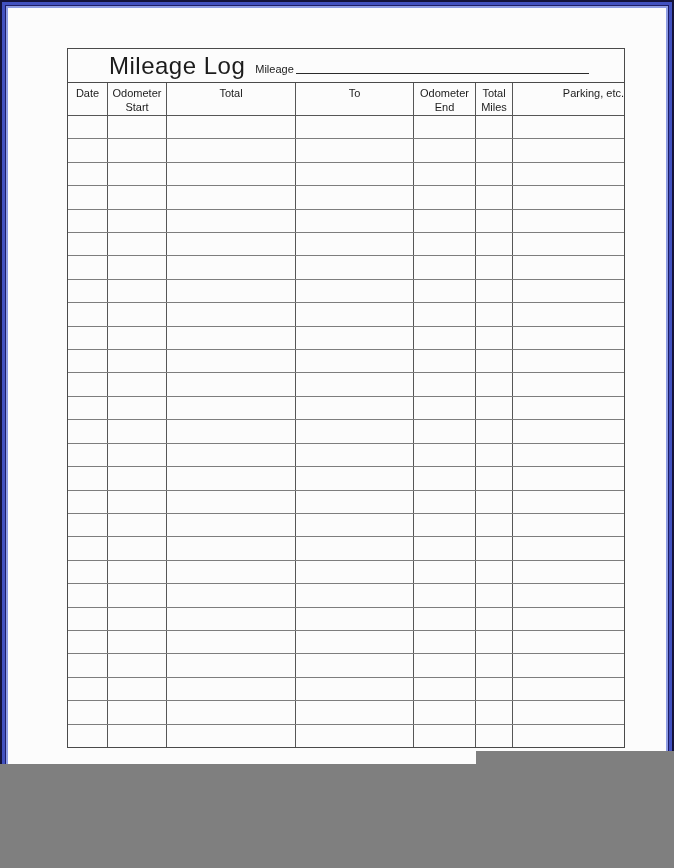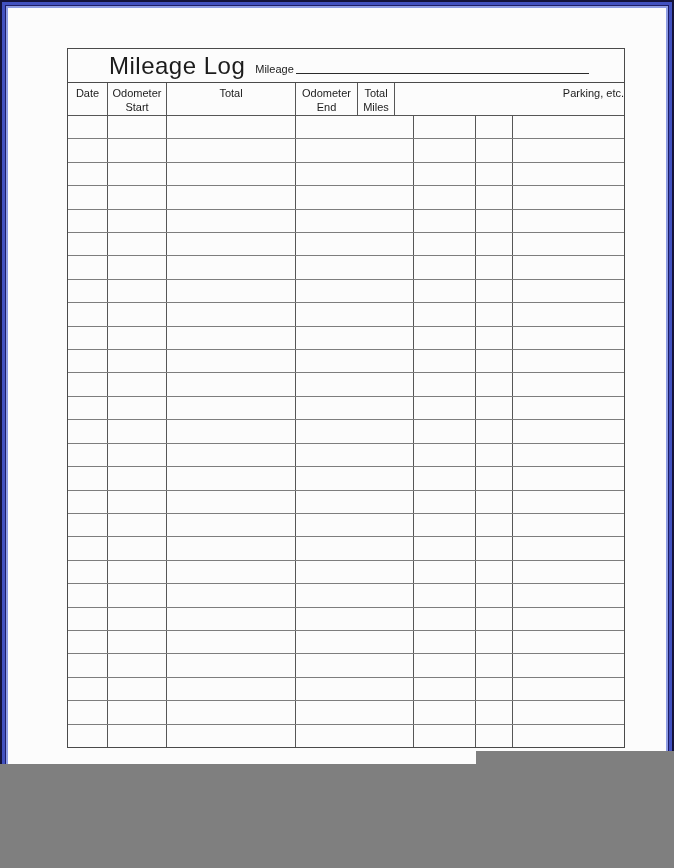--- a/index.html
+++ b/index.html
@@ -69,20 +69,21 @@
         <span class="title">Mileage Log</span>
         <span class="vehicle-label">Mileage</span>
         <span class="vehicle-line"><span></span></span>
       </div>
 
       <div class="header-row" id="header-row">
           <div class="hcell" style="flex: 0 0 40px;">Date</div>
           <div class="hcell" style="flex: 0 0 59px;">Odometer
 Start</div>
           <div class="hcell" style="flex: 0 0 129px;">Total</div>
+          <div class="hcell" style="flex: 0 0 118px;">To</div>
           <div class="hcell" style="flex: 0 0 62px;">Odometer
 End</div>
           <div class="hcell" style="flex: 0 0 37px;">Total
 Miles</div>
           <div class="hcell left" style="flex: 1 1 auto;">Parking, etc.</div>
         </div>
 
       <div class="tbody" id="table-body">
           <div class="trow">
             <div class="tcell" style="flex: 0 0 40px;"></div>

